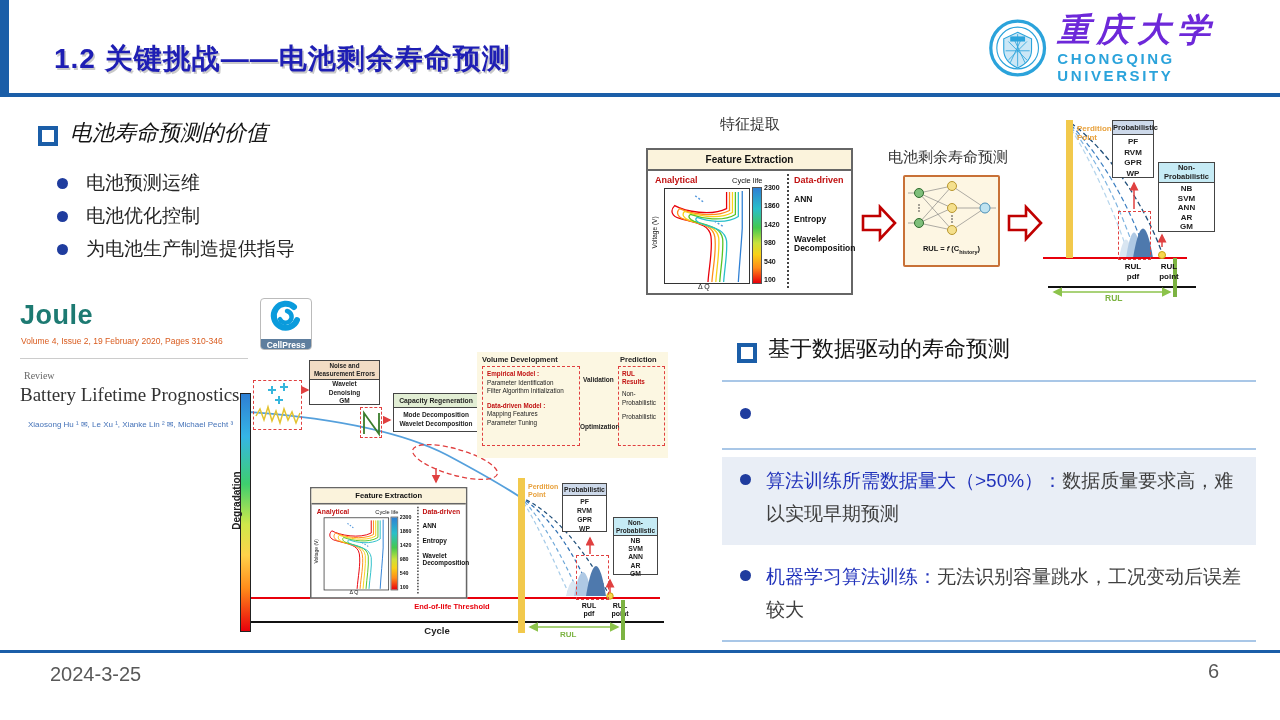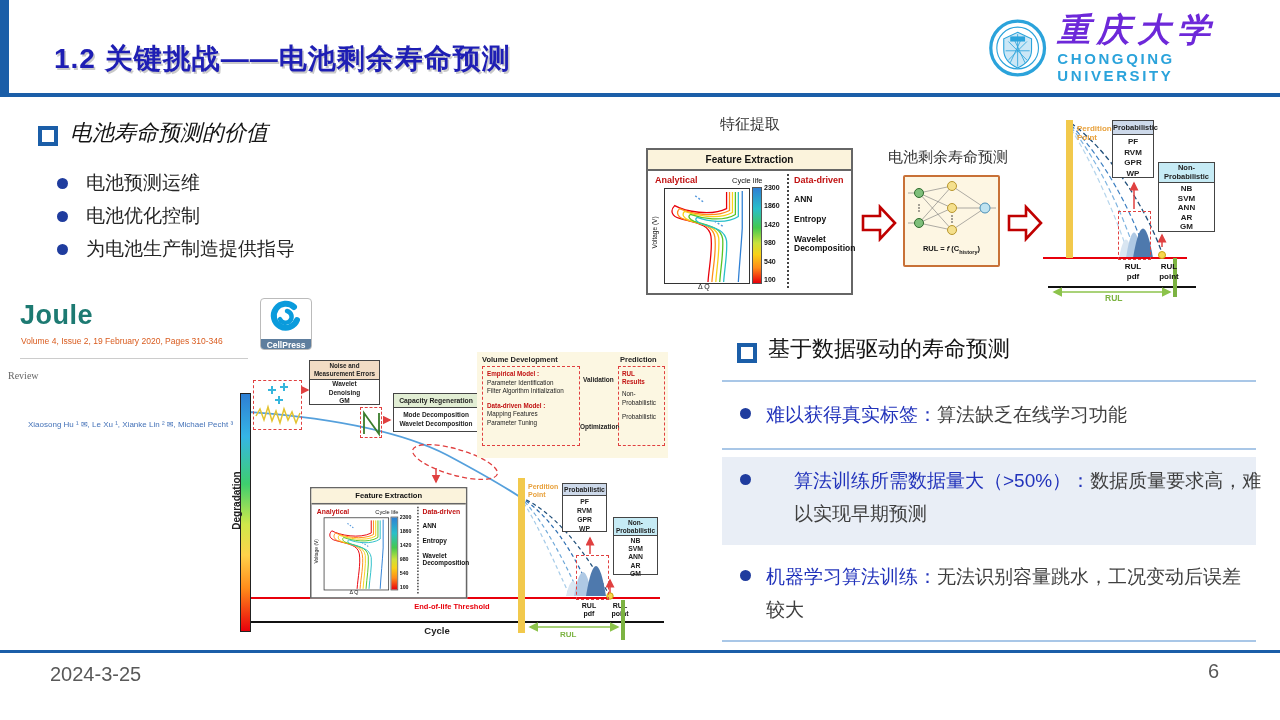--- a/index.html
+++ b/index.html
@@ -109,21 +109,22 @@
   <div class="abs dot-bullet" style="left:57px;top:178px;"></div>
   <div class="abs li" style="left:86px;top:170px;">电池预测运维</div>
   <div class="abs dot-bullet" style="left:57px;top:211px;"></div>
   <div class="abs li" style="left:86px;top:203px;">电池优化控制</div>
   <div class="abs dot-bullet" style="left:57px;top:244px;"></div>
   <div class="abs li" style="left:86px;top:236px;">为电池生产制造提供指导</div>
 
   <div class="abs joule-brand" style="left:20px;top:300px;">Joule</div>
   <div class="abs joule-issue" style="left:21px;top:336px;">Volume 4, Issue 2, 19 February 2020, Pages 310-346</div>
   <div class="abs joule-div" style="left:20px;top:358px;"></div>
-  <div class="abs joule-kind" style="left:8px;top:370px;">Review</div>
+  <div class="abs joule-kind" style="left:24px;top:370px;">Review</div>
+  <div class="abs joule-title" style="left:20px;top:384px;">Battery Lifetime Prognostics</div>
   <div class="abs joule-authors" style="left:28px;top:420px;">Xiaosong Hu ¹ ✉, Le Xu ¹, Xianke Lin ² ✉, Michael Pecht ³</div>
   <div class="abs cp-box" style="left:260px;top:298px;">
     <svg width="50" height="36" viewBox="0 0 50 36">
       <path d="M33,8 A12,12 0 1 0 36,21" stroke="#0A9BDC" stroke-width="6" fill="none" stroke-linecap="round"></path>
       <path d="M26,12 A6,6 0 1 1 19,20" stroke="#0A9BDC" stroke-width="4.5" fill="none" stroke-linecap="round"></path>
     </svg>
     <div class="cp-band">CellPress</div>
   </div>
 
   <div class="abs cjk-lb" style="left:690px;top:115px;width:120px;text-align:center;">特征提取</div>
@@ -256,24 +257,23 @@
   <div class="abs rul-grn" style="left:1105px;top:293px;font-size:8.5px;">RUL</div>
 
   <div class="abs sq-bullet" style="left:737px;top:343px;"></div>
   <div class="abs sec-title" style="left:768px;top:334px;">基于数据驱动的寿命预测</div>
   <div class="abs divider" style="top:380px;"></div>
   <div class="abs divider" style="top:448px;"></div>
   <div class="abs hl-block"></div>
   <div class="abs divider" style="top:640px;"></div>
 
   <div class="abs dot-bullet" style="left:740px;top:408px;"></div>
-  <div class="abs rli" style="top:398px;"><span class="kw">难以获得真实标签：</span><span class="rest">算法缺乏在线学习功能</span></div>
 
   <div class="abs dot-bullet" style="left:740px;top:474px;"></div>
-  <div class="abs rli" style="top:464px;margin-left:28px;"><span class="kw">算法训练所需数据量大（&gt;50%）：</span><span class="rest">数据质量要求高，难以实现早期预测</span></div>
+  <div class="abs rli" style="top:464px;"><span class="kw">算法训练所需数据量大（&gt;50%）：</span><span class="rest">数据质量要求高，难以实现早期预测</span></div>
 
   <div class="abs dot-bullet" style="left:740px;top:570px;"></div>
   <div class="abs rli" style="top:560px;"><span class="kw">机器学习算法训练：</span><span class="rest">无法识别容量跳水，工况变动后误差较大</span></div>
 
   <svg class="abs" style="left:232px;top:350px;" width="480" height="295" viewBox="0 0 480 295">
     <path d="M16,62 C100,68 170,82 215,105 C245,121 265,132 288,147" stroke="#55A0DC" stroke-width="1.8" fill="none"></path>
     <path d="M288,147 C320,160 352,198 376,243" stroke="#1F4E79" stroke-width="1.2" fill="none" stroke-dasharray="4 3"></path>
     <path d="M288,147 C315,163 342,200 360,246" stroke="#2B6CB0" stroke-width="1.2" fill="none" stroke-dasharray="4 3"></path>
     <path d="M288,147 C310,168 332,210 348,246" stroke="#6FA8D8" stroke-width="1.2" fill="none" stroke-dasharray="4 3"></path>
     <path d="M288,147 C305,172 324,216 338,246" stroke="#A5CBE8" stroke-width="1.2" fill="none" stroke-dasharray="4 3"></path>

